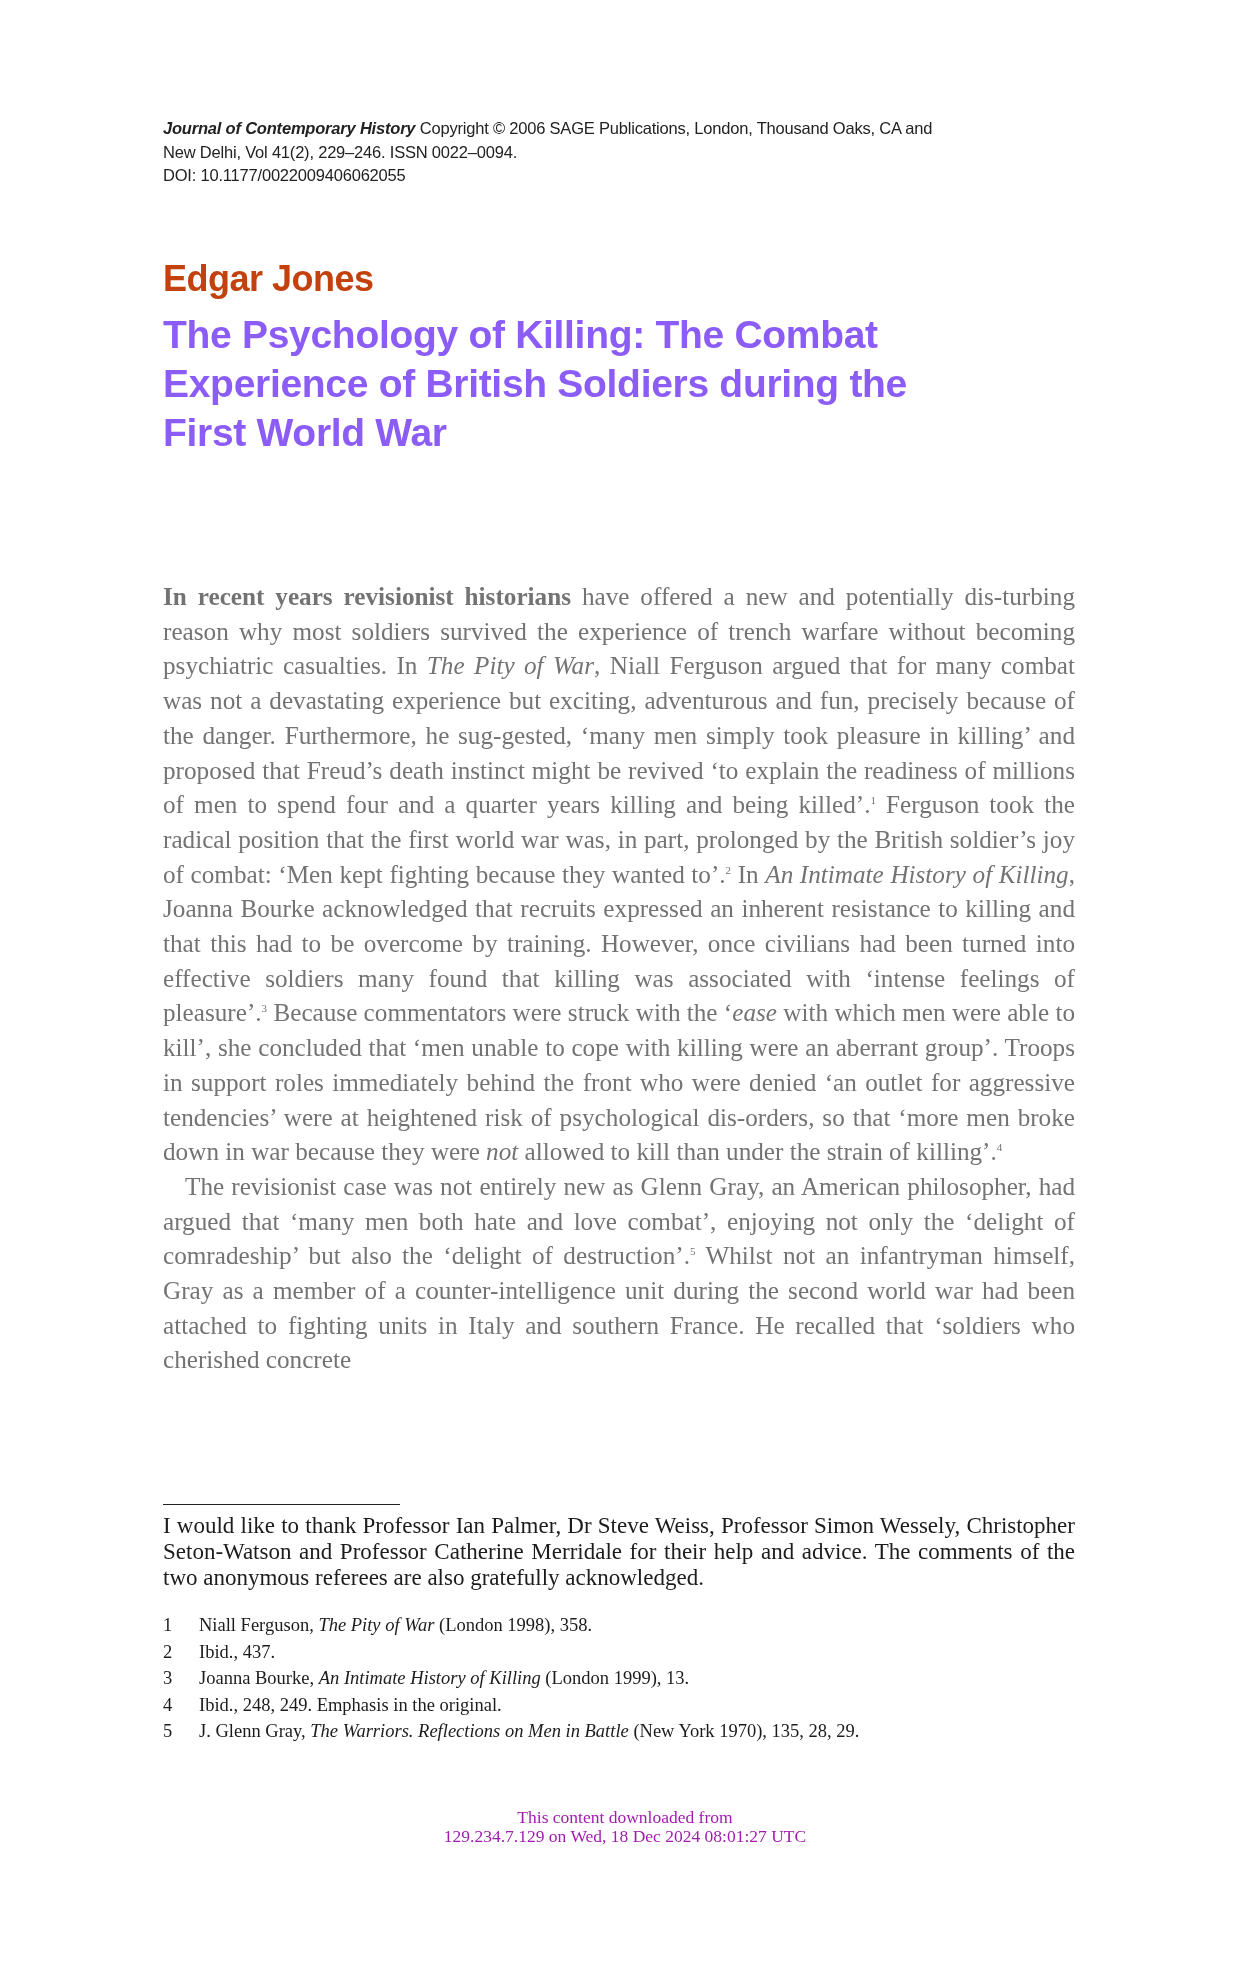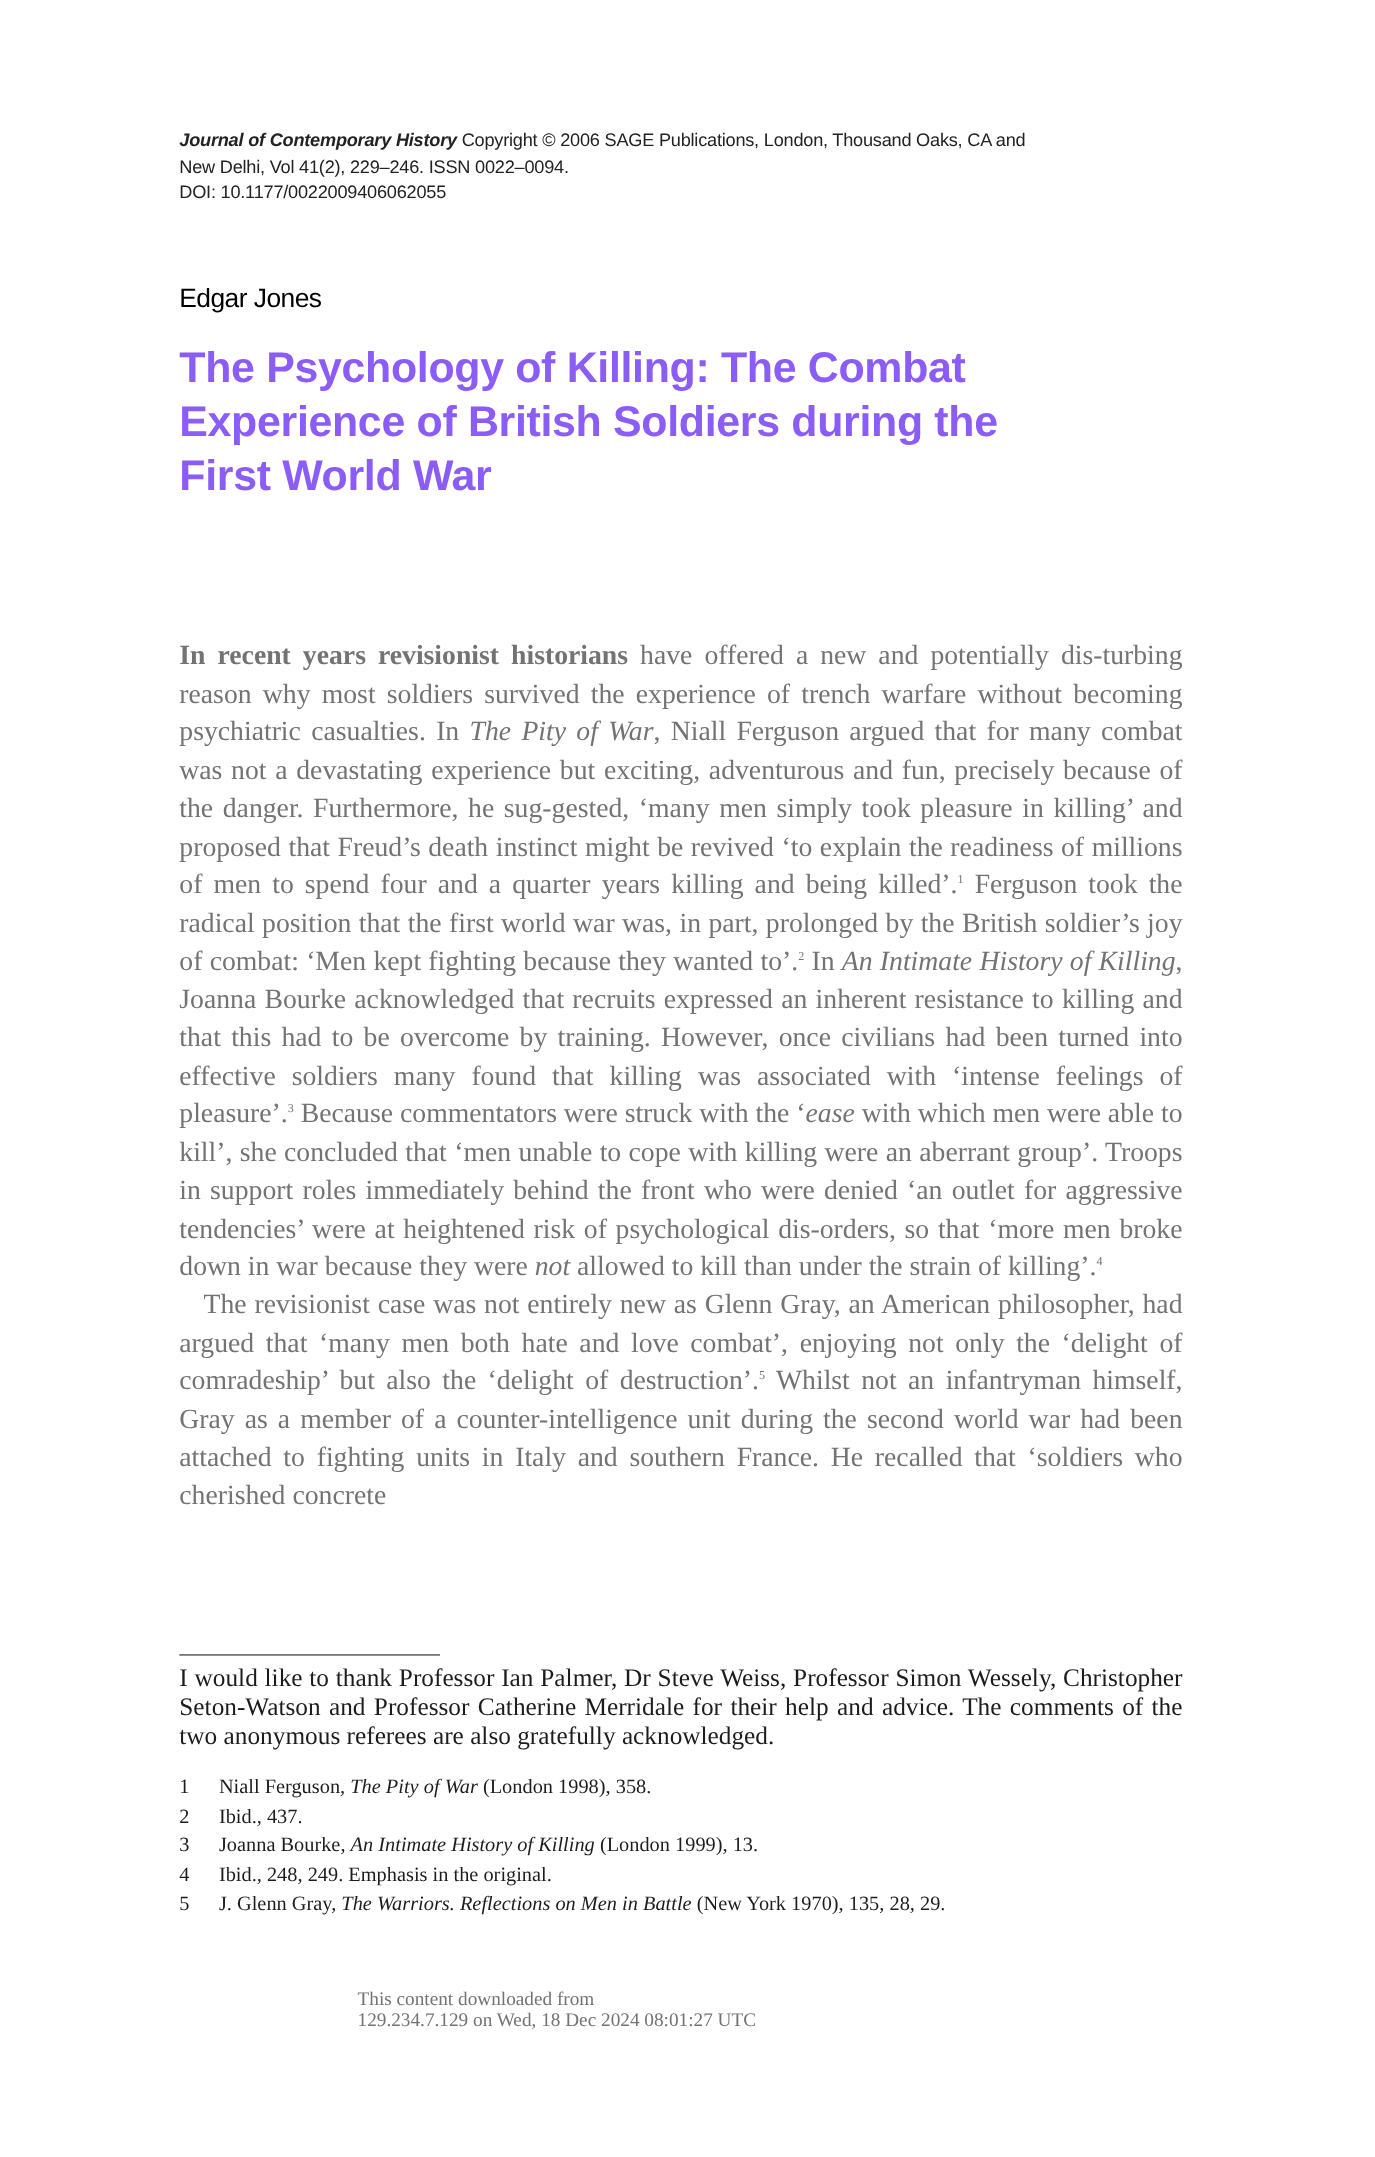--- a/index.html
+++ b/index.html
@@ -4,21 +4,21 @@
 <style>
   html, body { margin: 0; padding: 0; background: #ffffff; }
   body { width: 1250px; height: 1961px; position: relative; overflow: hidden; color: #161616; }
   .page { position: absolute; left: 0; top: 0; width: 1250px; height: 1870px; }
 
   .masthead { position: absolute; left: 163px; top: 117px; width: 930px;
     font-family: "Liberation Sans", sans-serif; font-size: 16.5px; line-height: 23.5px; color: #222; letter-spacing: -0.2px; }
   .masthead .jname { font-style: italic; font-weight: bold; }
 
   .author { position: absolute; left: 163px; top: 258px; font-family: "Liberation Sans", sans-serif;
-    font-size: 24px; color: #000000; letter-spacing: -0.5px; }
+    font-size: 36px; color: #c2410c; letter-spacing: -0.5px; font-weight: bold; }
 
   .title { position: absolute; left: 163px; top: 310px; width: 900px; margin: 0;
     font-family: "Liberation Sans", sans-serif; font-weight: bold; font-size: 39px; line-height: 49px;
     color: #8b5cf6; letter-spacing: -0.3px; }
 
   .body { position: absolute; left: 163px; top: 580px; width: 912px;
     font-family: "Liberation Serif", serif; font-size: 25.2px; line-height: 34.7px; color: #737373;
     text-align: justify; hyphens: manual; }
   .body p { margin: 0; }
   .body p.indent { text-indent: 22px; }
@@ -28,22 +28,22 @@
   .rule { position: absolute; left: 163px; top: 1504px; width: 237px; height: 0; border-top: 1.5px solid #222; }
 
   .ack { position: absolute; left: 163px; top: 1513px; width: 912px;
     font-family: "Liberation Serif", serif; font-size: 23px; line-height: 26px; color: #1c1c1c; text-align: justify; }
 
   .fn { position: absolute; left: 163px; top: 1612px; width: 912px; margin: 0; padding: 0; list-style: none;
     font-family: "Liberation Serif", serif; font-size: 18.5px; line-height: 26.5px; color: #1c1c1c; }
   .fn li { display: flex; }
   .fn .num { width: 36px; flex: 0 0 36px; }
 
-  .jstor { position: absolute; left: 325px; top: 1808px; width: 600px; text-align: left;
-    font-family: "Liberation Serif", serif; font-size: 17.5px; line-height: 18.5px; color: #737373; }
+  .jstor { position: absolute; left: 325px; top: 1808px; width: 600px; text-align: center;
+    font-family: "Liberation Serif", serif; font-size: 17.5px; line-height: 18.5px; color: #a21caf; }
   .jstor div { margin: 0; }
 </style>
 </head>
 <body>
 
 <div class="page">
 
   <div class="masthead">
     <div><span class="jname">Journal of Contemporary History</span><span> Copyright © 2006 SAGE Publications, London, Thousand Oaks, CA and</span></div>
     <div>New Delhi, Vol 41(2), 229–246. ISSN 0022–0094.</div>

